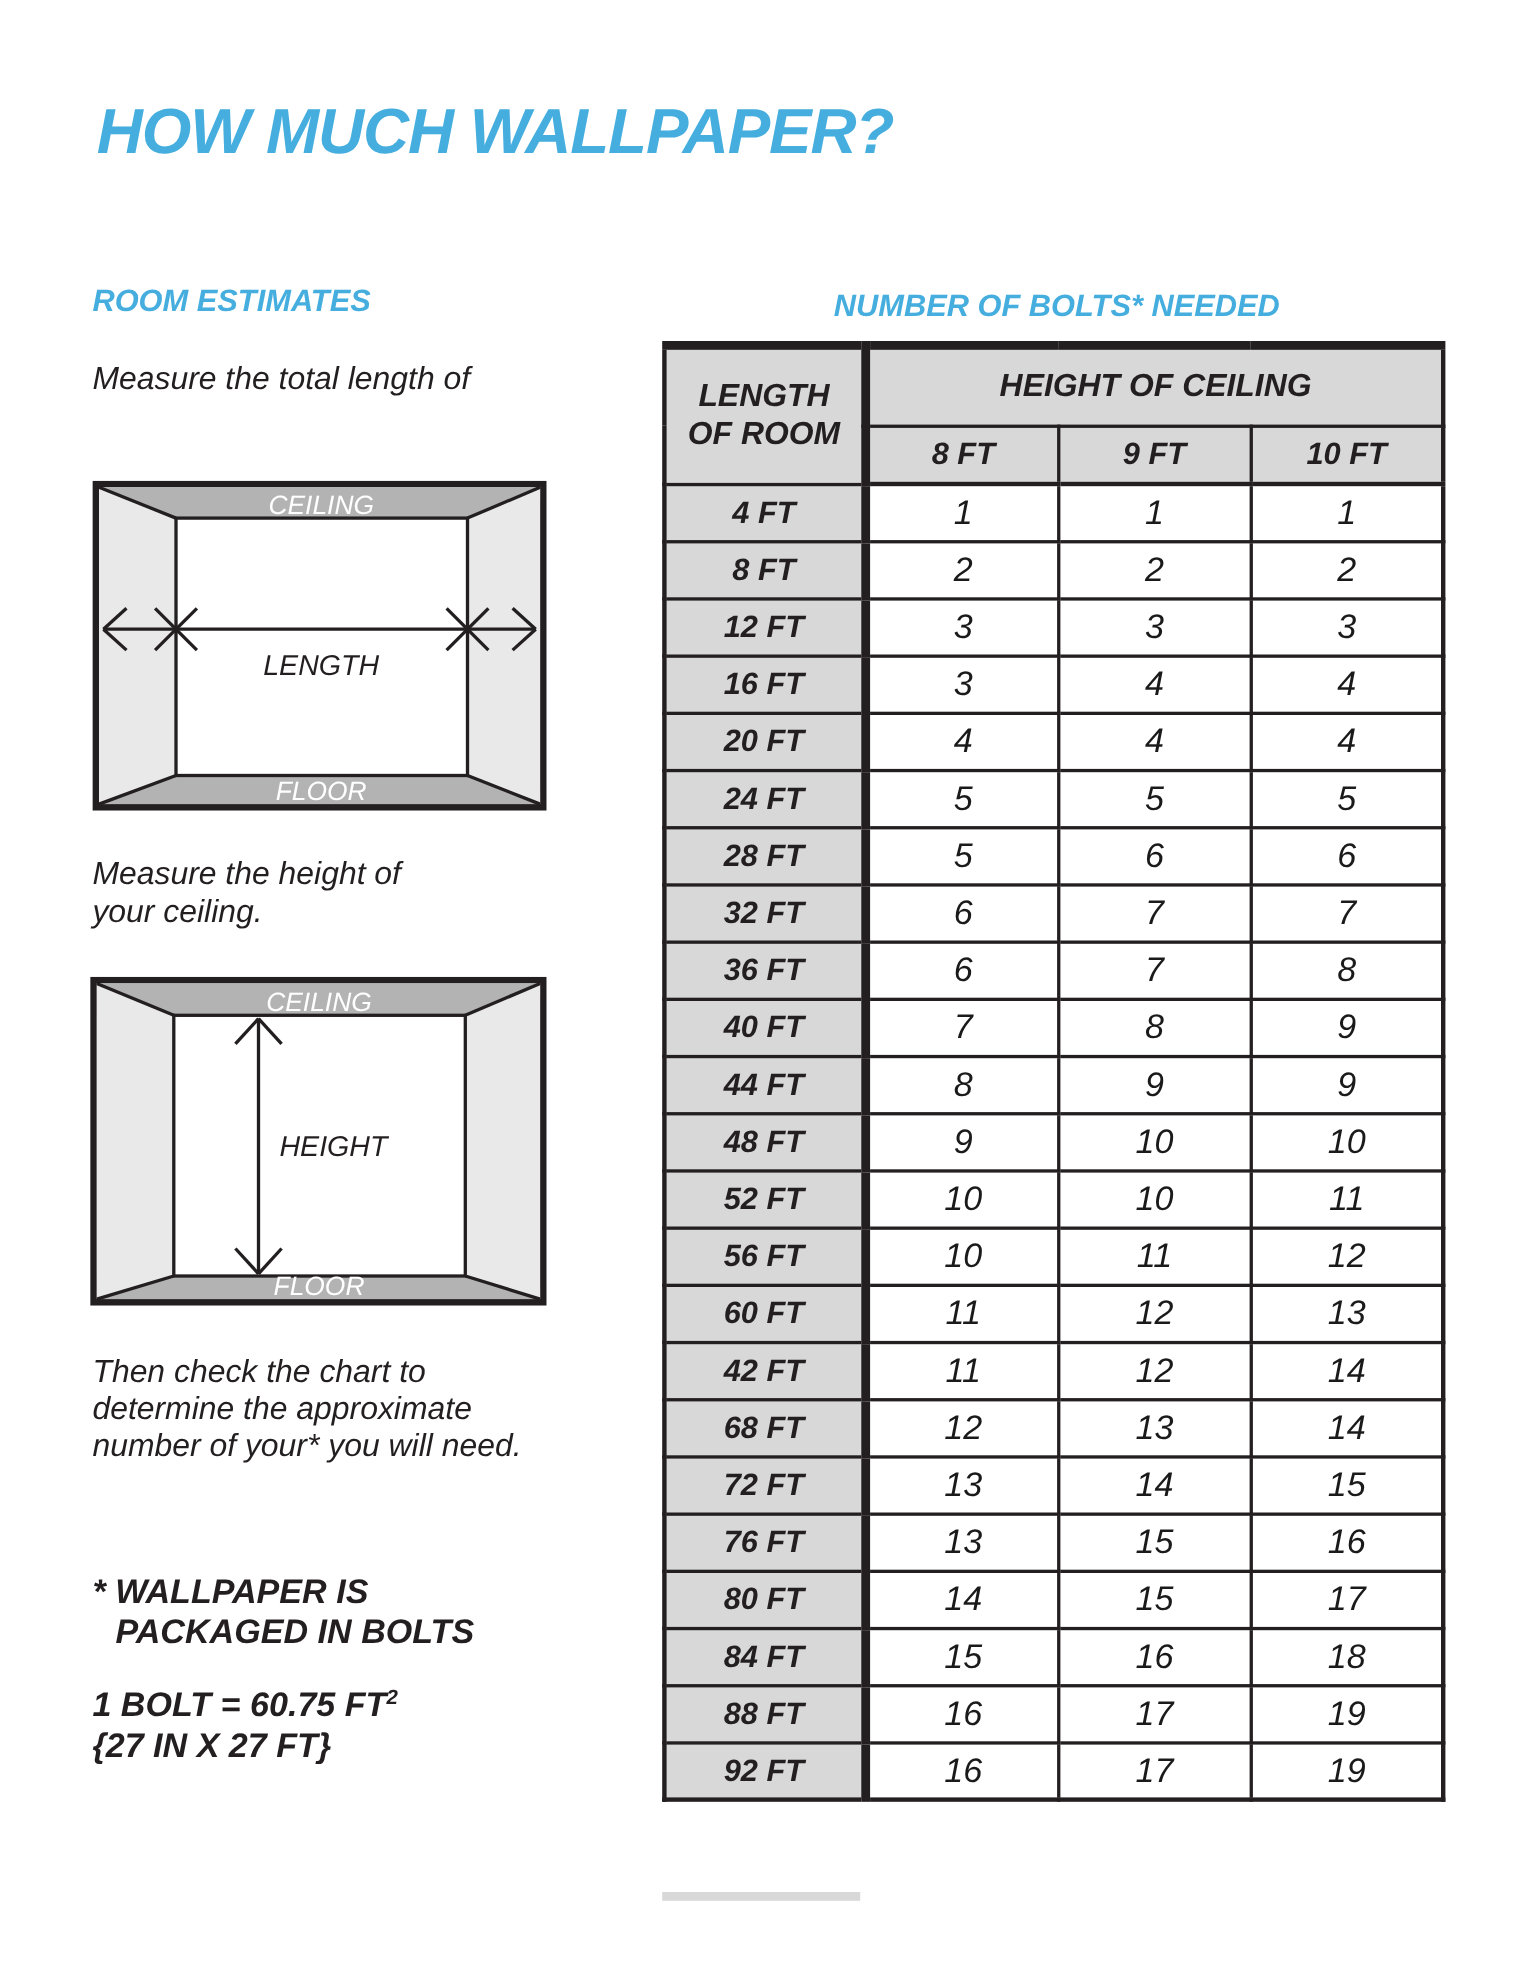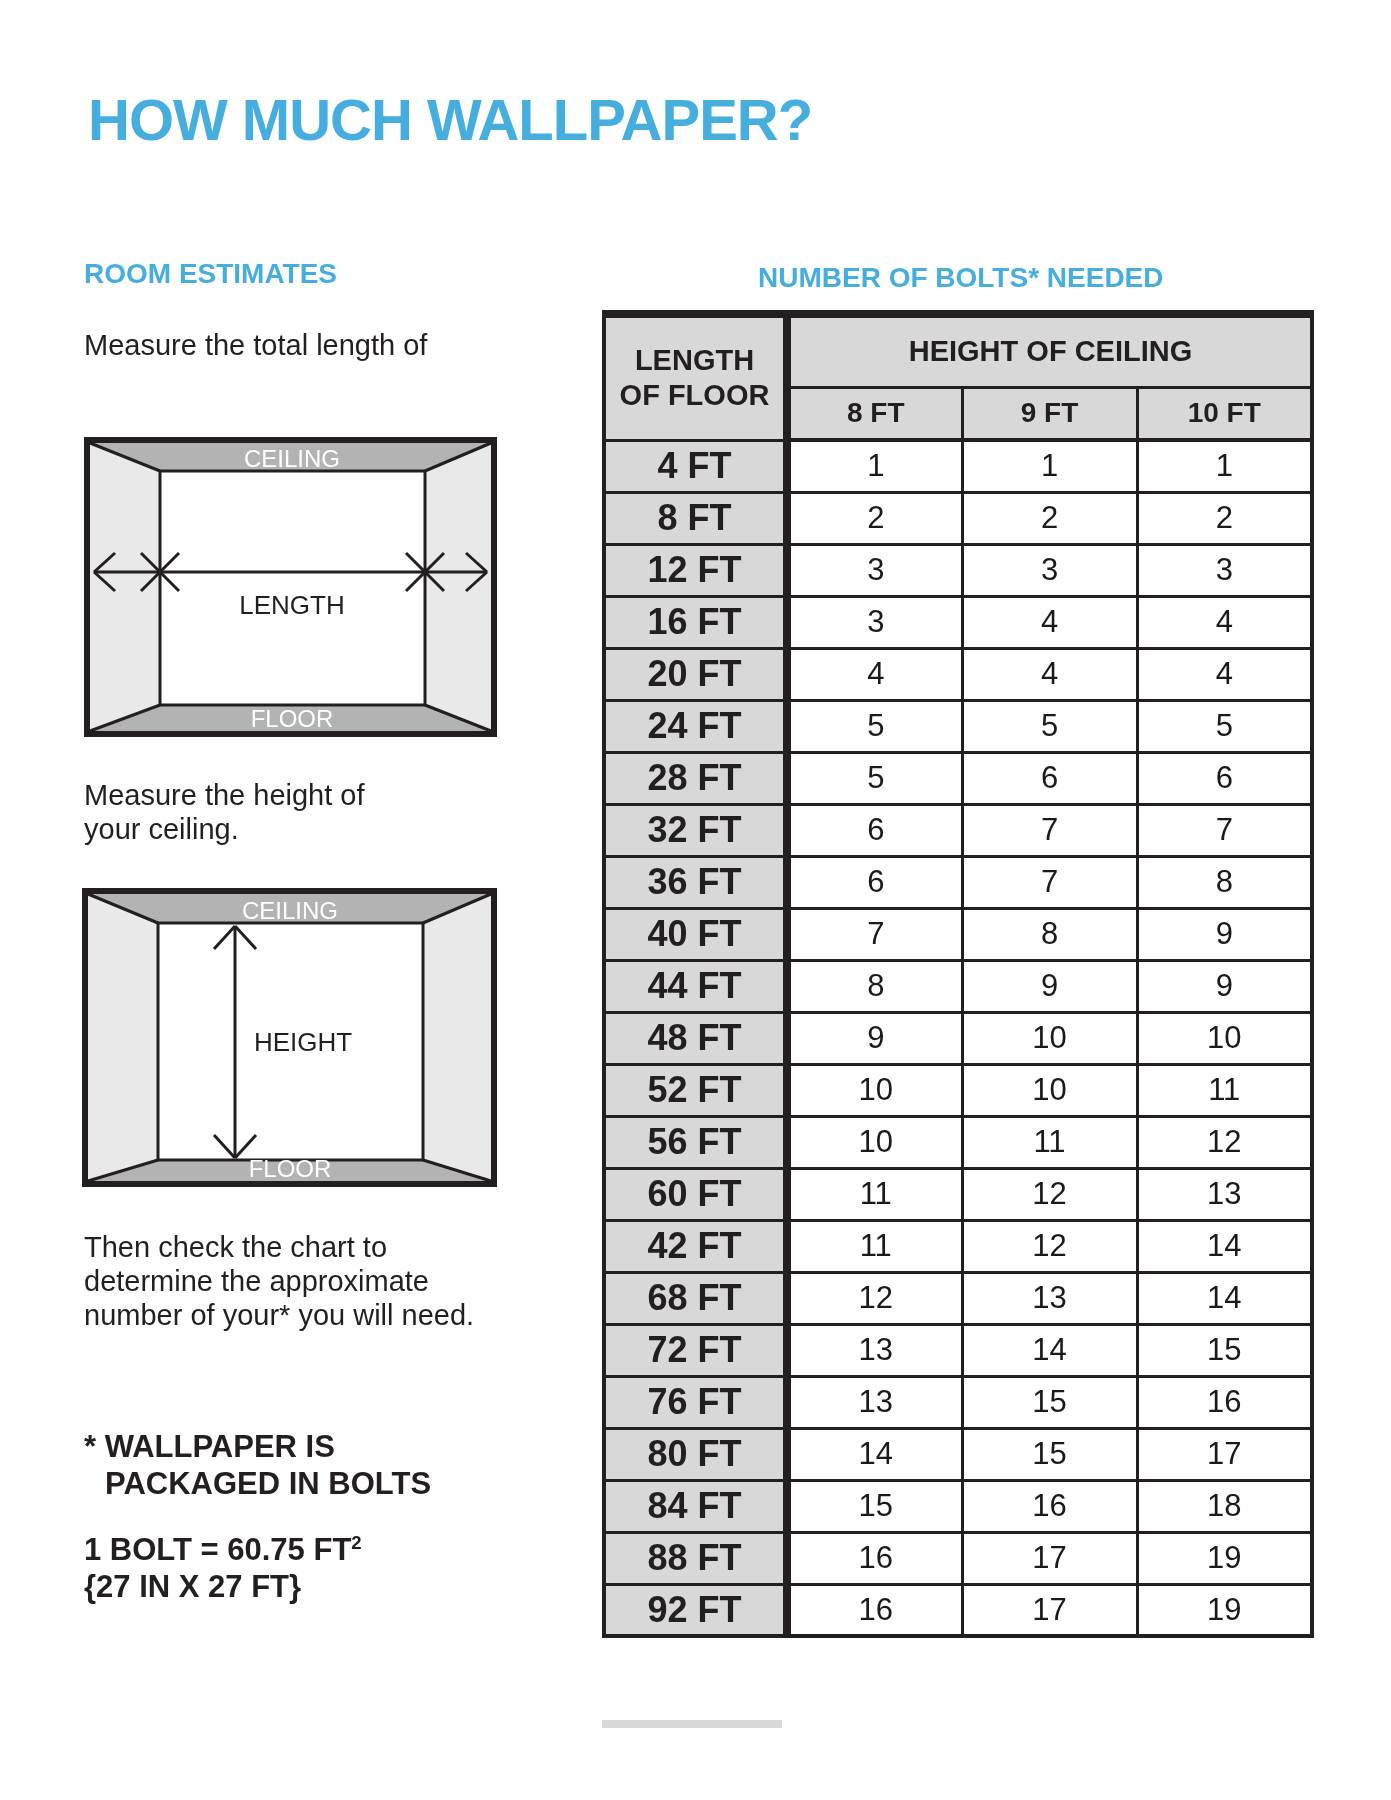--- a/index.html
+++ b/index.html
@@ -6,21 +6,21 @@
     --blue:#45AEDE;
     --ink:#231F20;
     --tgray:#D8D8D8;
     --dgray:#B3B3B3;
     --wgray:#E9E9E9;
   }
   *{box-sizing:border-box}
   html,body{margin:0;padding:0;background:#fff}
   .page{
     position:relative;width:1391px;height:1800px;background:#ffffff;
-    font-family:"Liberation Sans",sans-serif;color:var(--ink);overflow:hidden;
+    font-family:"Liberation Sans",sans-serif;color:var(--ink);overflow:hidden;font-style:italic;
   }
   .abs{position:absolute}
 
   .main-title{
     left:88px;top:86px;
     font-size:58px;font-weight:bold;color:var(--blue);letter-spacing:-1px;white-space:nowrap;
   }
   .section-heading{
     font-size:28px;font-weight:bold;color:var(--blue);white-space:nowrap;text-align:right;
   }
@@ -40,21 +40,21 @@
     text-align:center;vertical-align:middle;padding:0;
   }
   .bolts-table th{background:var(--tgray);font-weight:bold}
   .bolts-table .corner-cell{
     border-right:8px solid var(--ink);
     font-size:29px;line-height:35px;
   }
   .bolts-table .group-header{font-size:29px;height:73px}
   .bolts-table .col-header{font-size:28px;height:53px;border-bottom:4px solid var(--ink)}
   .bolts-table tbody th{
-    font-size:36px;height:52px;border-right:8px solid var(--ink);
+    font-size:28px;height:52px;border-right:8px solid var(--ink);
   }
   .bolts-table tbody td{
     font-size:31px;font-weight:400;height:52px;background:#fff;color:#1a1a1a;
   }
   .table-bottom-tab{
     left:602px;top:1720px;width:180px;height:8px;background:var(--tgray);
   }
 
   .diagram-svg{display:block}
   .diagram-svg text{
@@ -159,21 +159,21 @@
     <colgroup>
       <col style="width:183px">
         <col style="width:175px">
         <col style="width:175px">
         <col style="width:175px">
     </colgroup>
     <thead>
       <tr>
         <th rowspan="2" class="corner-cell">
           <span style="display:block">LENGTH</span>
-          <span style="display:block">OF FLOOR</span>
+          <span style="display:block">OF ROOM</span>
         </th>
         <th colspan="3" class="group-header">HEIGHT OF CEILING</th>
       </tr>
       <tr>
         <th class="col-header">8 FT</th>
         <th class="col-header">9 FT</th>
         <th class="col-header">10 FT</th>
       </tr>
     </thead>
     <tbody>

